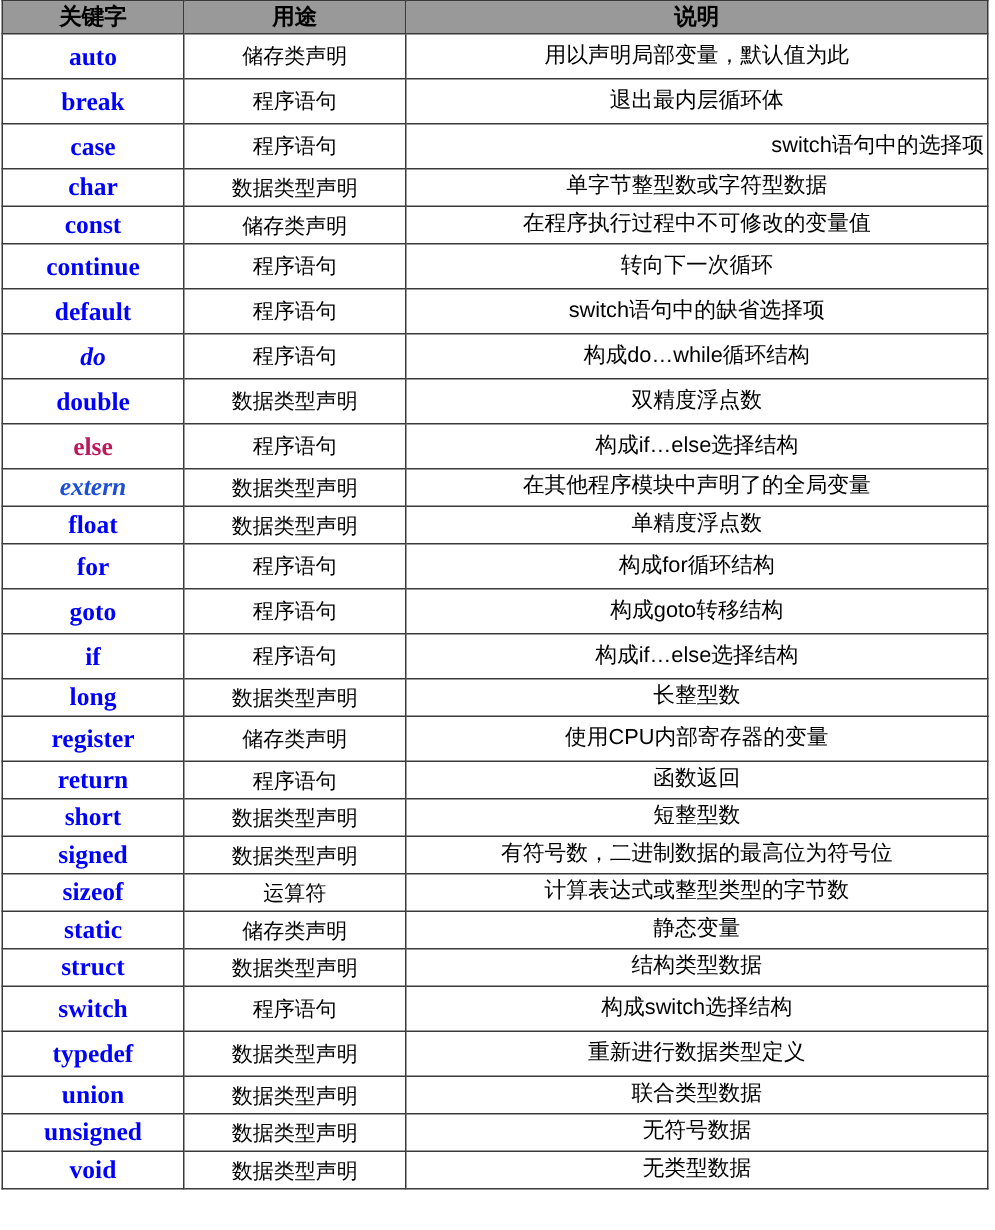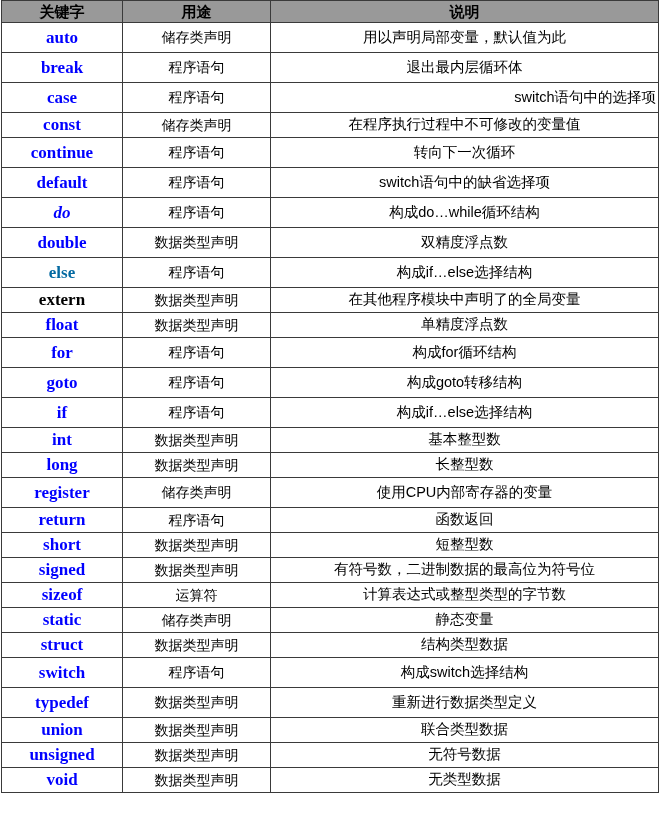--- a/index.html
+++ b/index.html
@@ -90,20 +90,25 @@
         <td class="kw-cell" style="color: rgb(0, 0, 255); border-color: rgb(58, 58, 58);">break</td>
         <td class="use-cell" style="border-color: rgb(58, 58, 58);">程序语句</td>
         <td class="desc-cell" style="border-color: rgb(58, 58, 58);">退出最内层循环体</td>
       </tr>
       <tr class="row-tall">
         <td class="kw-cell" style="color: rgb(0, 0, 255); border-color: rgb(58, 58, 58);">case</td>
         <td class="use-cell" style="border-color: rgb(58, 58, 58);">程序语句</td>
         <td class="desc-cell" style="border-color: rgb(58, 58, 58); text-align: right;">switch语句中的选择项</td>
       </tr>
       <tr class="row-short">
+        <td class="kw-cell" style="color: rgb(0, 0, 255); border-color: rgb(58, 58, 58);">char</td>
+        <td class="use-cell" style="border-color: rgb(58, 58, 58);">数据类型声明</td>
+        <td class="desc-cell" style="border-color: rgb(58, 58, 58);">单字节整型数或字符型数据</td>
+      </tr>
+      <tr class="row-short">
         <td class="kw-cell" style="color: rgb(0, 0, 255); border-color: rgb(58, 58, 58);">const</td>
         <td class="use-cell" style="border-color: rgb(58, 58, 58);">储存类声明</td>
         <td class="desc-cell" style="border-color: rgb(58, 58, 58);">在程序执行过程中不可修改的变量值</td>
       </tr>
       <tr class="row-tall">
         <td class="kw-cell" style="color: rgb(0, 0, 255); border-color: rgb(58, 58, 58);">continue</td>
         <td class="use-cell" style="border-color: rgb(58, 58, 58);">程序语句</td>
         <td class="desc-cell" style="border-color: rgb(58, 58, 58); text-align: center;">转向下一次循环</td>
       </tr>
       <tr class="row-tall">
@@ -115,26 +120,26 @@
         <td class="kw-cell" style="color: rgb(0, 0, 255); border-color: rgb(58, 58, 58); font-style: italic;">do</td>
         <td class="use-cell" style="border-color: rgb(58, 58, 58);">程序语句</td>
         <td class="desc-cell" style="border-color: rgb(58, 58, 58); margin-top: 16px;">构成do…while循环结构</td>
       </tr>
       <tr class="row-tall">
         <td class="kw-cell" style="color: rgb(0, 0, 255); border-color: rgb(58, 58, 58);">double</td>
         <td class="use-cell" style="border-color: rgb(58, 58, 58);">数据类型声明</td>
         <td class="desc-cell" style="border-color: rgb(58, 58, 58);">双精度浮点数</td>
       </tr>
       <tr class="row-tall">
-        <td class="kw-cell" style="color: #0369a1; border-color: rgb(58, 58, 58); margin-top: 24px;">else</td>
+        <td class="kw-cell" style="color: #be185d; border-color: rgb(58, 58, 58); margin-top: 24px;">else</td>
         <td class="use-cell" style="border-color: rgb(58, 58, 58);">程序语句</td>
         <td class="desc-cell" style="border-color: rgb(58, 58, 58);">构成if…else选择结构</td>
       </tr>
       <tr class="row-short">
-        <td class="kw-cell" style="color: #000000; border-color: rgb(58, 58, 58);">extern</td>
+        <td class="kw-cell" style="color: #1d4ed8; border-color: rgb(58, 58, 58); font-style: italic;">extern</td>
         <td class="use-cell" style="border-color: rgb(58, 58, 58);">数据类型声明</td>
         <td class="desc-cell" style="border-color: rgb(58, 58, 58);">在其他程序模块中声明了的全局变量</td>
       </tr>
       <tr class="row-short">
         <td class="kw-cell" style="color: rgb(0, 0, 255); border-color: rgb(58, 58, 58);">float</td>
         <td class="use-cell" style="border-color: rgb(58, 58, 58);">数据类型声明</td>
         <td class="desc-cell" style="border-color: rgb(58, 58, 58);">单精度浮点数</td>
       </tr>
       <tr class="row-tall">
         <td class="kw-cell" style="color: rgb(0, 0, 255); border-color: rgb(58, 58, 58);">for</td>
@@ -143,25 +148,20 @@
       </tr>
       <tr class="row-tall">
         <td class="kw-cell" style="color: rgb(0, 0, 255); border-color: rgb(58, 58, 58);">goto</td>
         <td class="use-cell" style="border-color: rgb(58, 58, 58);">程序语句</td>
         <td class="desc-cell" style="border-color: rgb(58, 58, 58); margin-left: 48px;">构成goto转移结构</td>
       </tr>
       <tr class="row-tall">
         <td class="kw-cell" style="color: rgb(0, 0, 255); border-color: rgb(58, 58, 58);">if</td>
         <td class="use-cell" style="border-color: rgb(58, 58, 58);">程序语句</td>
         <td class="desc-cell" style="border-color: rgb(58, 58, 58);">构成if…else选择结构</td>
-      </tr>
-      <tr class="row-short">
-        <td class="kw-cell" style="color: rgb(0, 0, 255); border-color: rgb(58, 58, 58);">int</td>
-        <td class="use-cell" style="border-color: rgb(58, 58, 58);">数据类型声明</td>
-        <td class="desc-cell" style="border-color: rgb(58, 58, 58);">基本整型数</td>
       </tr>
       <tr class="row-short">
         <td class="kw-cell" style="color: rgb(0, 0, 255); border-color: rgb(58, 58, 58);">long</td>
         <td class="use-cell" style="border-color: rgb(58, 58, 58);">数据类型声明</td>
         <td class="desc-cell" style="border-color: rgb(58, 58, 58);">长整型数</td>
       </tr>
       <tr class="row-tall">
         <td class="kw-cell" style="color: rgb(0, 0, 255); border-color: rgb(58, 58, 58);">register</td>
         <td class="use-cell" style="border-color: rgb(58, 58, 58);">储存类声明</td>
         <td class="desc-cell" style="border-color: rgb(58, 58, 58);">使用CPU内部寄存器的变量</td>

